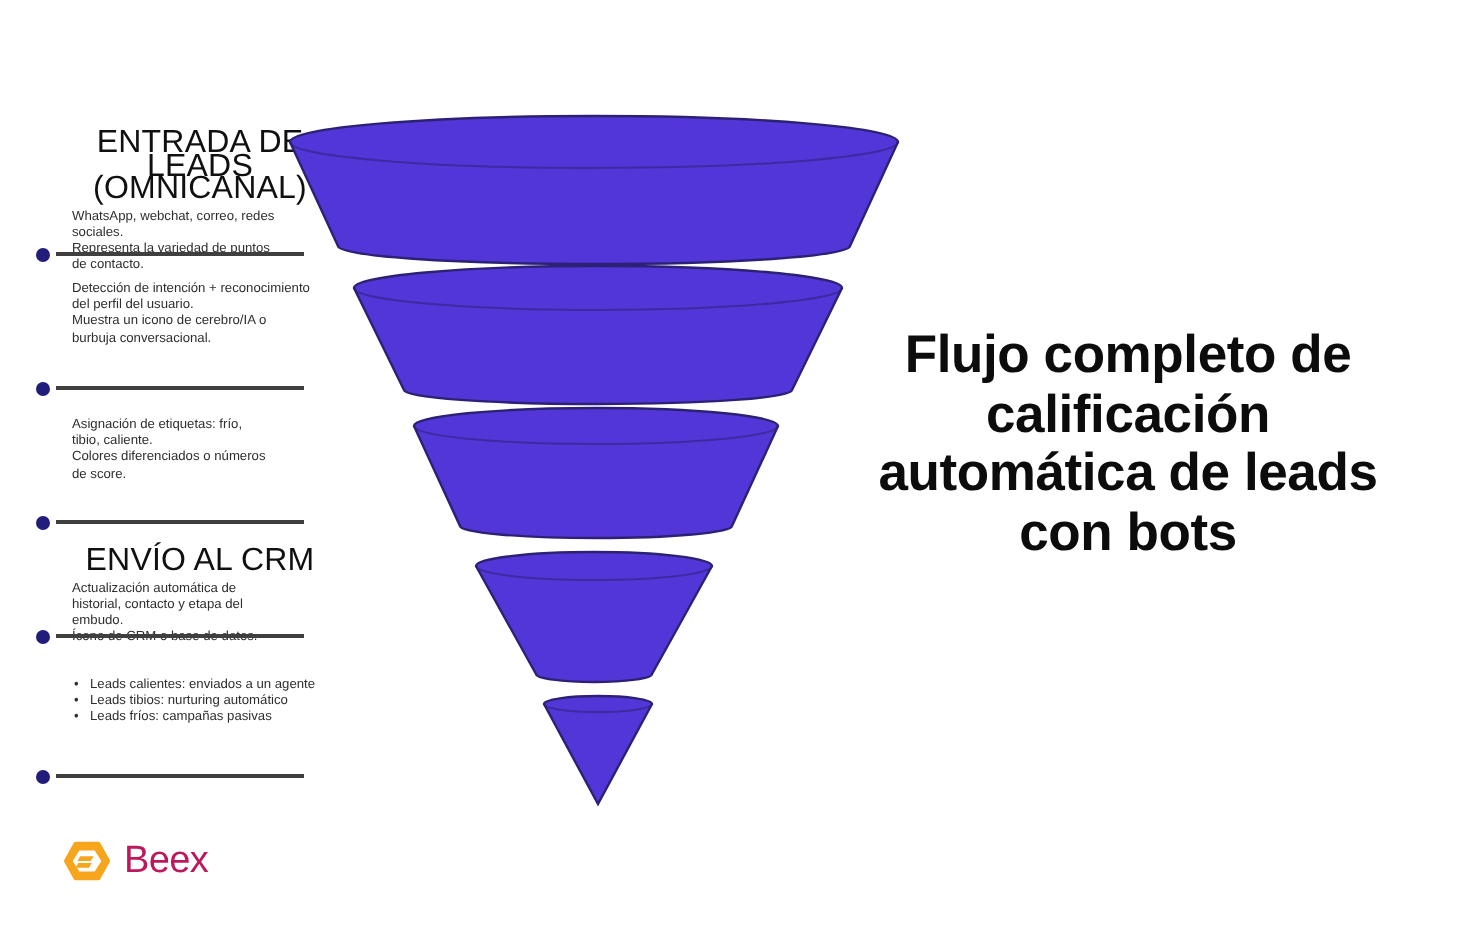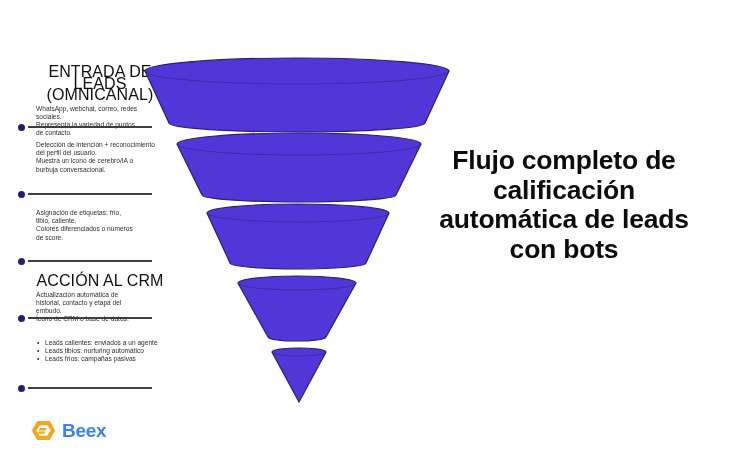--- a/index.html
+++ b/index.html
@@ -80,43 +80,43 @@
     margin-left:3px;
   }
   
   .funnel-svg{position:absolute;left:0;top:0;}
   .funnel-svg path.seg{fill:var(--funnel);stroke:var(--funnel-stroke);stroke-width:1.2;}
   .funnel-svg path.rim{fill:none;stroke:var(--funnel-stroke);stroke-width:1;opacity:.55;}
   
   .main-title{
     position:absolute;
     left:420px;
-    top:146px;
+    top:163px;
     width:288px;
     text-align:center;
     font-size:26.5px;
     line-height:29.5px;
     font-weight:bold;
     color:#0c0c0c;
     white-space:pre-line;
     letter-spacing:-.2px;
   }
   
   .brand{
     position:absolute;
     left:32px;
     top:419px;
     display:flex;
     align-items:center;
     gap:7px;
   }
   .brand .brand-text{
     font-size:19px;
-    font-weight:bold;
-    color:#3b82f6;
+    font-weight:normal;
+    color:#be185d;
     letter-spacing:-.3px;
   }
 </style>
 </head>
 <body>
 
 <div class="section" style="top:66px;">
   <div class="sec-title">ENTRADA DE
 LEADS (OMNICANAL)</div>
   <div class="sec-desc">WhatsApp, webchat, correo, redes
@@ -145,21 +145,21 @@
 tibio, caliente.
 Colores diferenciados o números
 de score.</div>
 </div>
 <div class="divider" style="top:257px;">
   <span class="dot"></span>
   <span class="rule"></span>
 </div>
 
 <div class="section" style="top:275px;">
-  <div class="sec-title">ACCIÓN AL CRM</div>
+  <div class="sec-title">ENVÍO AL CRM</div>
   <div class="sec-desc">Actualización automática de
 historial, contacto y etapa del
 embudo.
 Ícono de CRM o base de datos.</div>
 </div>
 <div class="divider" style="top:314px;">
   <span class="dot"></span>
   <span class="rule"></span>
 </div>
 

